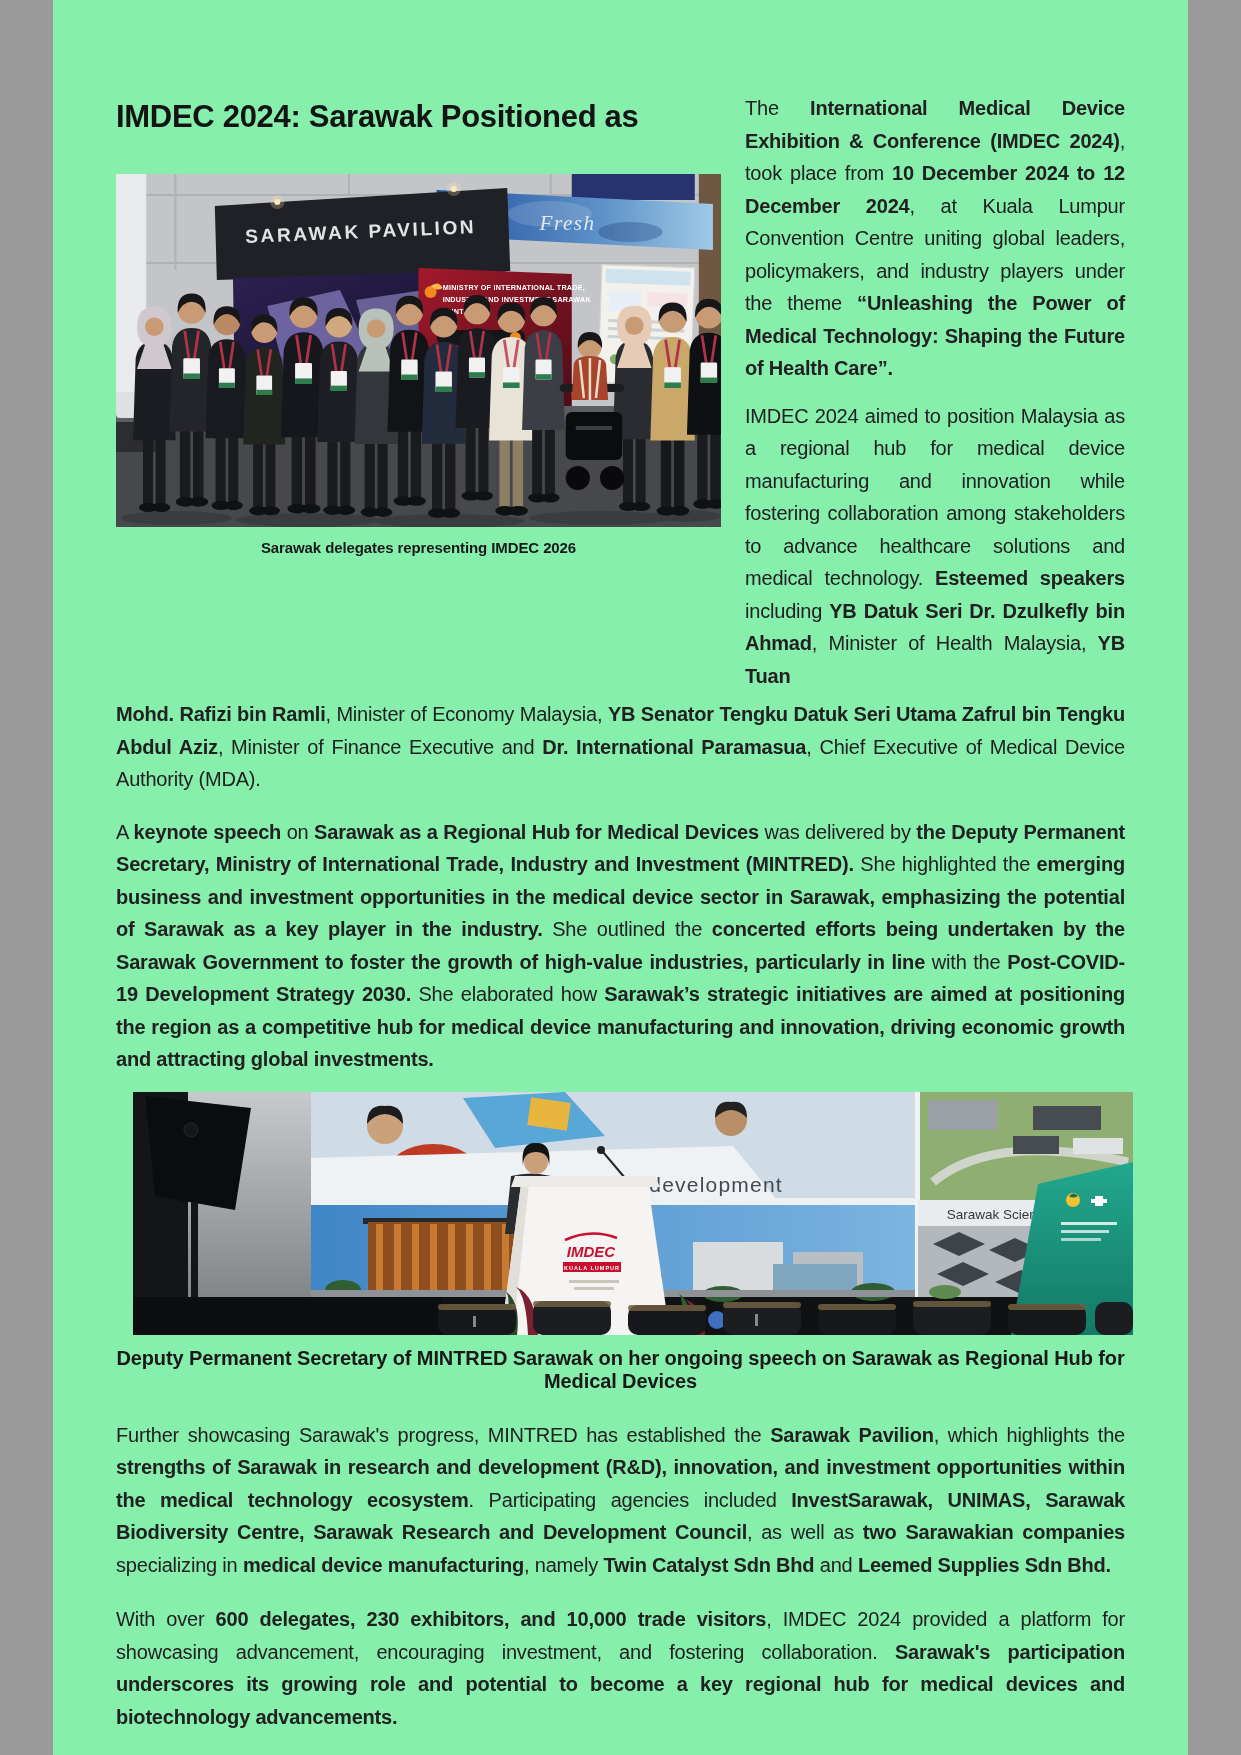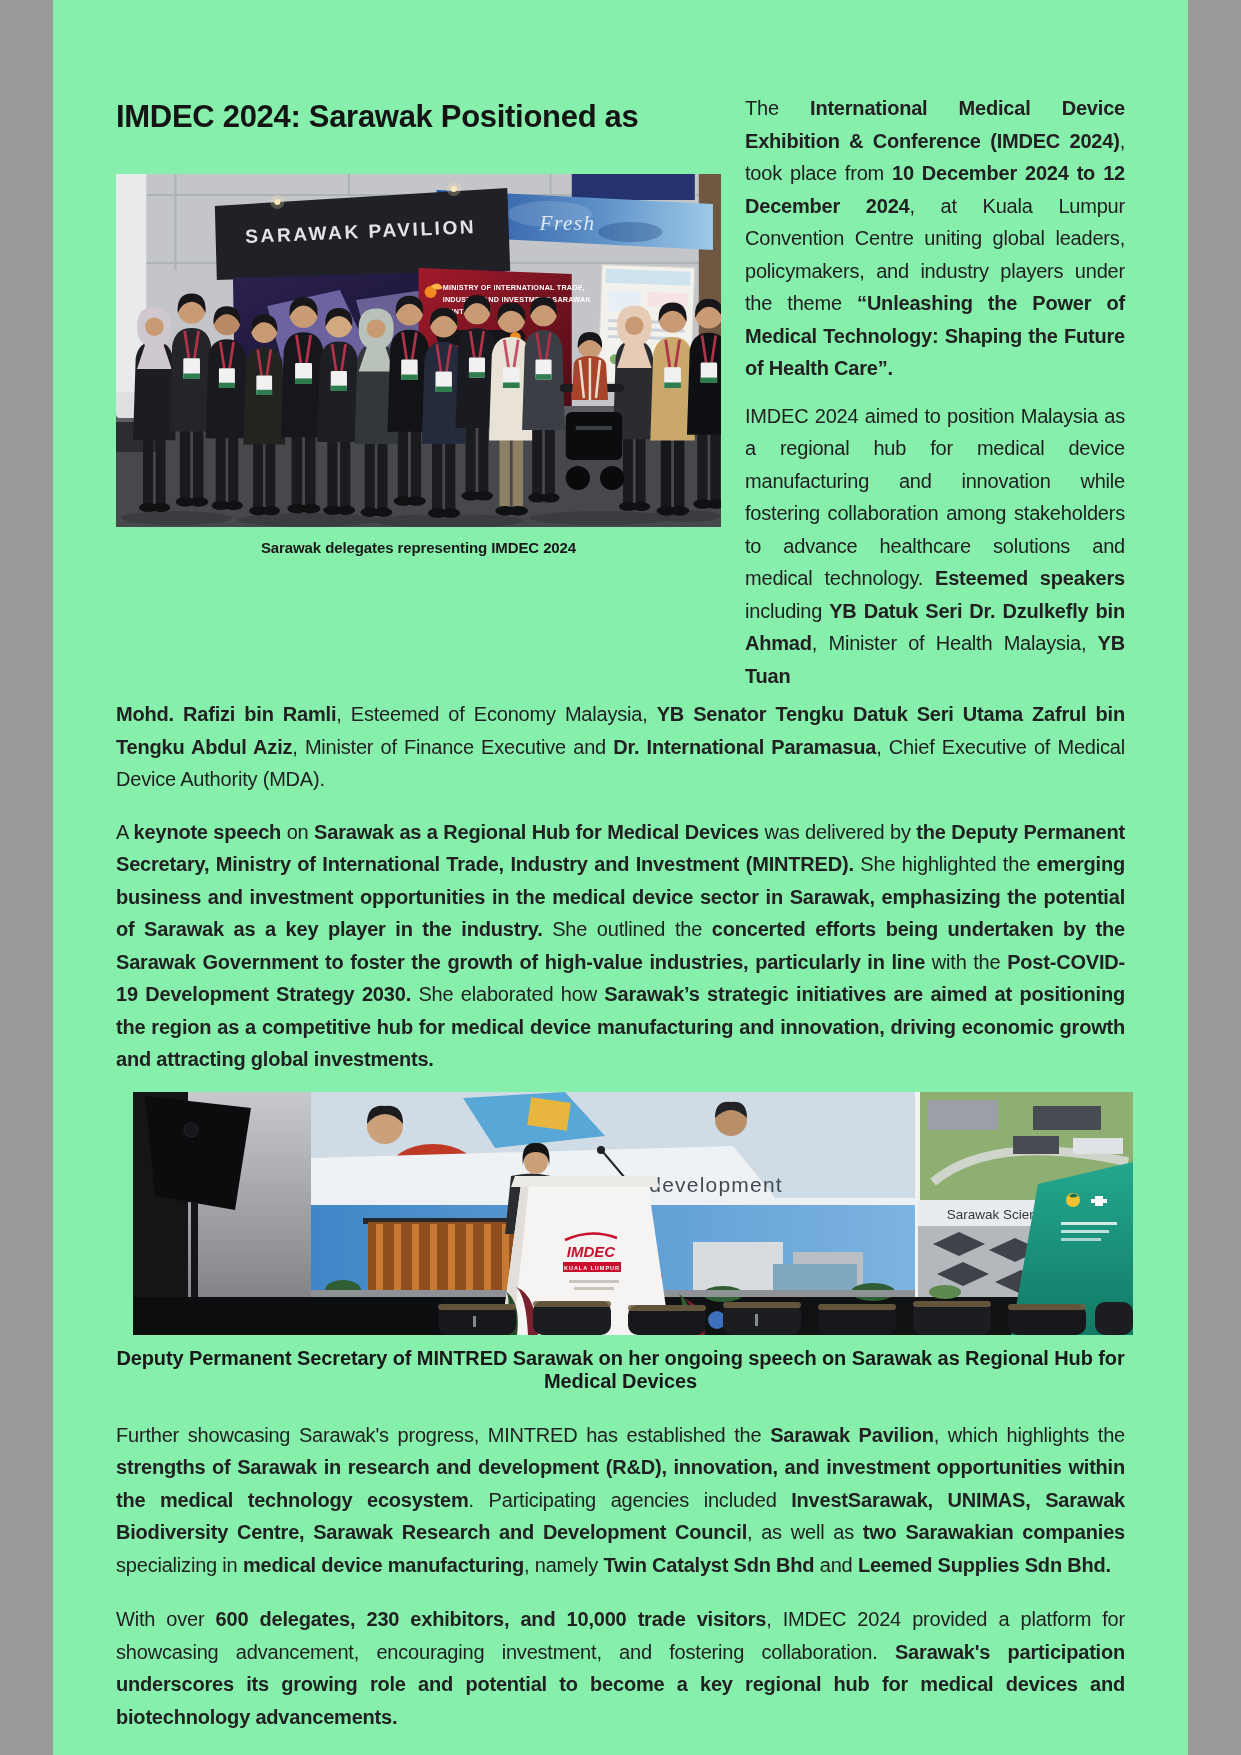--- a/index.html
+++ b/index.html
@@ -184,30 +184,30 @@
             <path d="M 452,226 L 454,190 Q 456,182 470,182 Q 484,182 486,190 L 488,226 Z" fill="#a8432c"></path>
             <path d="M 460,186 l 4,38 M 470,184 l 0,42 M 480,186 l -4,38" stroke="#e8ddc8" stroke-width="2.5" fill="none"></path>
             <rect x="446" y="238" width="56" height="48" rx="6" fill="#0b0c0e"></rect>
             <circle cx="458" cy="304" r="12" fill="#0a0a0c"></circle>
               <circle cx="492" cy="304" r="12" fill="#0a0a0c"></circle>
             <rect x="456" y="252" width="36" height="4" fill="#3a3d42"></rect>
           </g>
         </g>
       </svg>
 
-      <div class="caption">Sarawak delegates representing IMDEC 2024</div>
+      <div class="caption">Sarawak delegates representing IMDEC 2026</div>
     </div>
 
     <div class="col-right">
       <p class="body-par"><span>The </span><span class="b">International Medical Device Exhibition &amp; Conference (IMDEC 2024)</span><span>, took place from </span><span class="b">10 December 2024 to 12 December 2024</span><span>, at Kuala Lumpur Convention Centre uniting global leaders, policymakers, and industry players under the theme </span><span class="b">“Unleashing the Power of Medical Technology: Shaping the Future of Health Care”.</span></p>
       <p class="body-par"><span>IMDEC 2024 aimed to position Malaysia as a regional hub for medical device manufacturing and innovation while fostering collaboration among stakeholders to advance healthcare solutions and medical technology. </span><span class="b">Esteemed speakers</span><span> including </span><span class="b">YB Datuk Seri Dr. Dzulkefly bin Ahmad</span><span>, Minister of Health Malaysia, </span><span class="b">YB Tuan</span></p>
     </div>
   </div>
 
-  <p class="body-par cont-par"><span class="b">Mohd. Rafizi bin Ramli</span><span>, Esteemed of Economy Malaysia, </span><span class="b">YB Senator Tengku Datuk Seri Utama Zafrul bin Tengku Abdul Aziz</span><span>, Minister of Finance Executive and </span><span class="b">Dr. International Paramasua</span><span>, Chief Executive of Medical Device Authority (MDA).</span></p>
+  <p class="body-par cont-par"><span class="b">Mohd. Rafizi bin Ramli</span><span>, Minister of Economy Malaysia, </span><span class="b">YB Senator Tengku Datuk Seri Utama Zafrul bin Tengku Abdul Aziz</span><span>, Minister of Finance Executive and </span><span class="b">Dr. International Paramasua</span><span>, Chief Executive of Medical Device Authority (MDA).</span></p>
 
   <p class="body-par p3"><span>A </span><span class="b">keynote speech</span><span> on </span><span class="b">Sarawak as a Regional Hub for Medical Devices</span><span> was delivered by </span><span class="b">the Deputy Permanent Secretary, Ministry of International Trade, Industry and Investment (MINTRED).</span><span> She highlighted the </span><span class="b">emerging business and investment opportunities in the medical device sector in Sarawak, emphasizing the potential of Sarawak as a key player in the industry.</span><span> She outlined the </span><span class="b">concerted efforts being undertaken by the Sarawak Government to foster the growth of high-value industries, particularly in line</span><span> with the </span><span class="b">Post-COVID-19 Development Strategy 2030.</span><span> She elaborated how </span><span class="b">Sarawak’s strategic initiatives are aimed at positioning the region as a competitive hub for medical device manufacturing and innovation, driving economic growth and attracting global investments.</span></p>
 
   <div class="photo2-wrap">
     <svg class="photo2" viewBox="0 0 1000 243" preserveAspectRatio="none" role="img">
       <defs>
         <linearGradient id="gWall" x1="0" y1="0" x2="0" y2="1">
           <stop offset="0" stop-color="#c8c9cc"></stop>
             <stop offset="1" stop-color="#77787c"></stop>
         </linearGradient>

